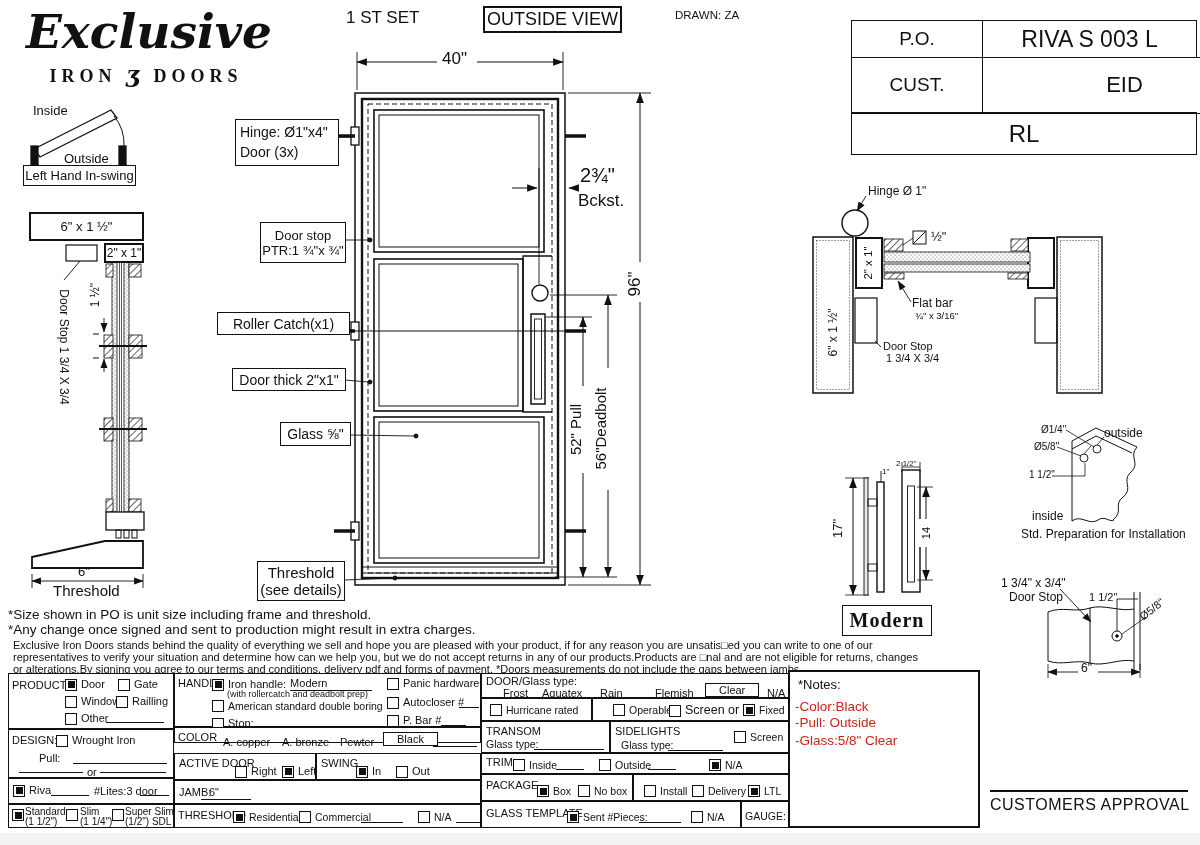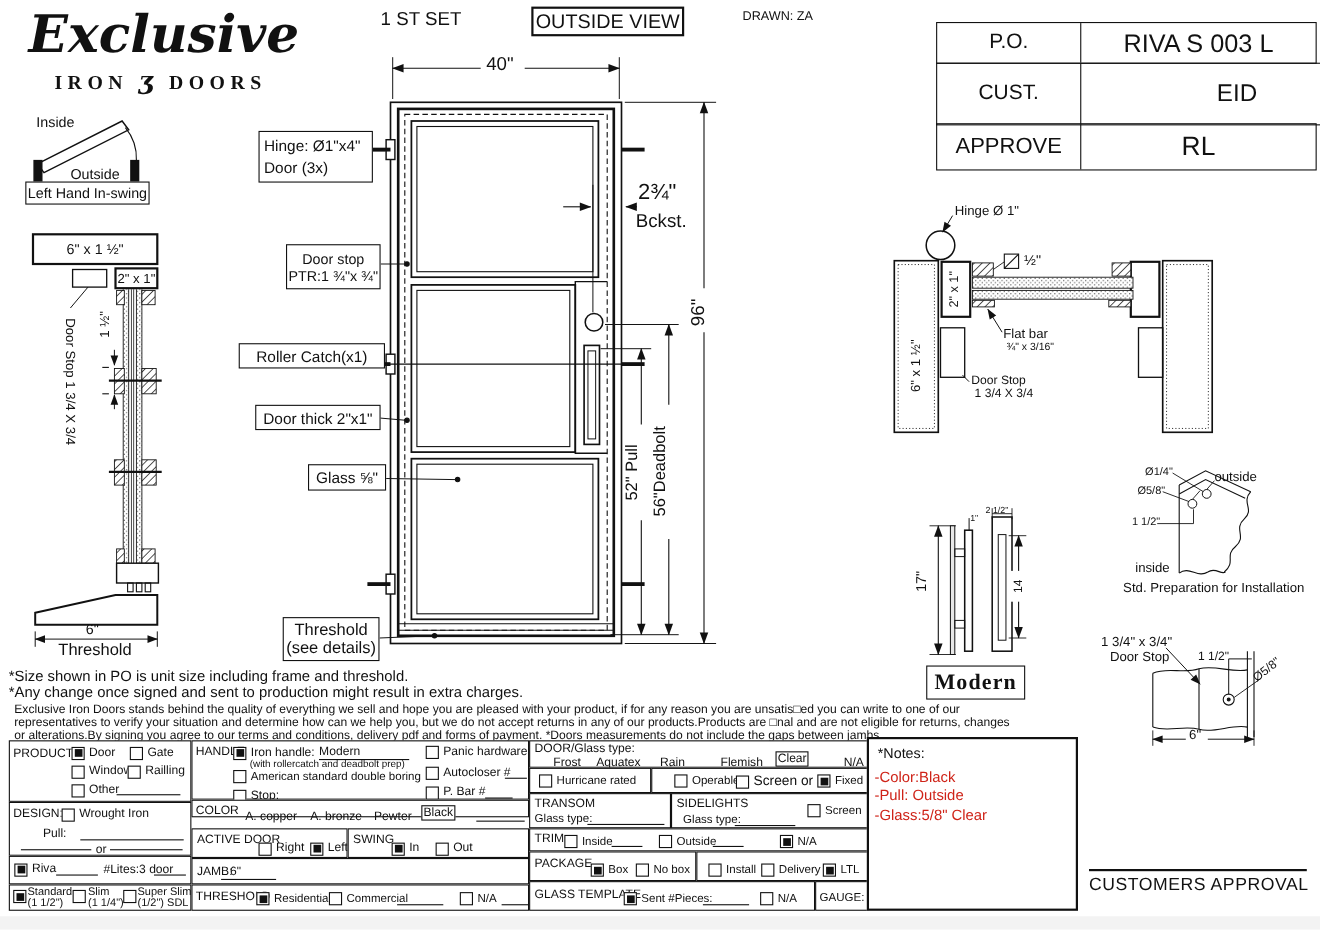--- a/index.html
+++ b/index.html
@@ -6,21 +6,21 @@
 :root{--note-red:#cf2318;--ink:#111}
 body{font-family:"Liberation Sans",sans-serif;background:#e9e9e9;color:var(--ink)}
 .page{position:relative;width:1200px;height:845px;background:#fff;overflow:hidden}
 .t{position:absolute;white-space:nowrap;line-height:1.15;color:var(--ink)}
 .bx{position:absolute;border:1.7px solid var(--ink);background:#fff}
 .ctr{display:flex;align-items:center;justify-content:center;text-align:center}
 .cb{display:inline-block;width:12px;height:12px;border:1.7px solid var(--ink);background:#fff;position:relative;flex:none;vertical-align:-2px}
 .cb.on::after{content:"";position:absolute;inset:1.5px;background:var(--ink)}
 .opt{display:flex;align-items:flex-end;gap:4px}
 .blank{position:absolute;height:1px;border-bottom:1.4px solid var(--ink)}
-.sel{position:absolute;border:1.6px solid var(--ink);padding:0 1px;background:#fff}
+.sel{position:absolute;border:1.6px solid var(--ink);padding:0 13px;background:#fff}
 .rl{transform:rotate(-90deg);transform-origin:center}
 .rr{transform:rotate(90deg);transform-origin:center}
 svg.lines{position:absolute;left:0;top:0}
 .logo-script{position:absolute;left:26px;top:4px;width:240px;font-family:"DejaVu Serif",serif;font-style:italic;font-weight:bold;font-size:47px;text-align:center}
 .logo-sub{position:absolute;left:34px;top:60px;width:224px;text-align:center;font-family:"Liberation Serif",serif;font-size:18px;letter-spacing:5px;font-weight:bold}
 .swirl{font-family:"DejaVu Serif",serif;font-size:23px;font-style:italic}
 .po-row{position:absolute;display:flex;border:1.5px solid var(--ink)}
 .po-l{width:131px;display:flex;align-items:center;justify-content:center;border-right:1.5px solid var(--ink);font-size:19px}
 .po-v{flex:1;display:flex;align-items:center;justify-content:center}
 .note-item{color:var(--note-red);font-size:13.5px}
@@ -234,21 +234,20 @@
 <div>
   <div class="po-row" style="left:851px;top:20px;width:346px;height:38px">
     <div class="po-l">P.O.</div>
     <div class="po-v" style="font-size:23px">RIVA S 003 L</div>
   </div>
   <div class="po-row" style="left:851px;top:56.5px;width:416px;height:57px">
     <div class="po-l">CUST.</div>
     <div class="po-v" style="font-size:22px">EID</div>
   </div>
   <div class="po-row" style="left:851px;top:112px;width:346px;height:43px">
-    <div class="po-l" style="font-size:20px">APPROVE</div>
     <div class="po-v" style="font-size:24px">RL</div>
   </div>
 </div>
 
 <div class="t" style="left:33px;top:104px;font-size:13px">Inside</div>
 <div class="t" style="left:64px;top:152px;font-size:13px">Outside</div>
 <div class="bx ctr" style="left:23px;top:165px;width:113px;height:21px;font-size:13px;border-width:1.4px">Left Hand In-swing</div>
 
 <div class="bx ctr" style="left:29px;top:212px;width:115px;height:29px;font-size:13px;border-width:2px">6" x 1 ½"</div>
 <div class="bx ctr" style="left:104px;top:243px;width:40px;height:20px;font-size:12px;border-width:2px">2" x 1"</div>

